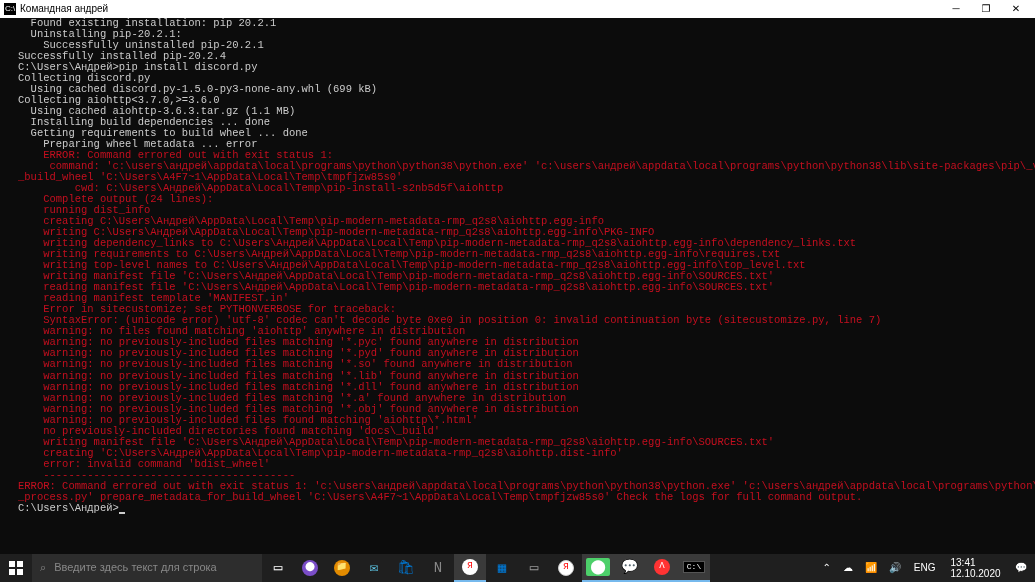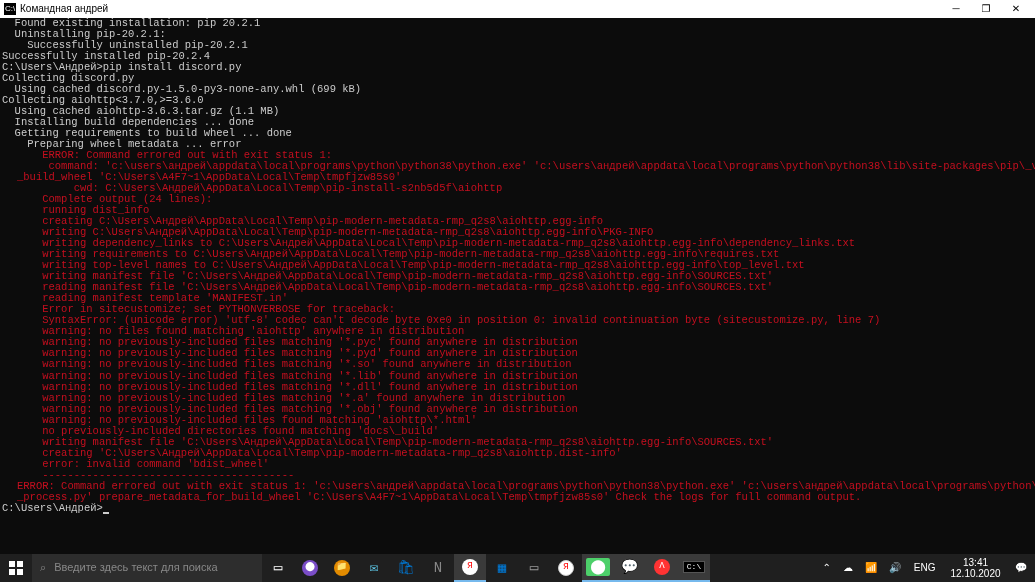--- a/index.html
+++ b/index.html
@@ -43,27 +43,27 @@
     .title-bar-btn {
       width: 30px;
       height: 18px;
       display: flex;
       align-items: center;
       justify-content: center;
       font-size: 10px;
       color: #000;
     }
     .terminal-content {
-      padding: 0 2px;
+      padding: 0 18px;
       white-space: pre;
       overflow: hidden;
     }
     .line { display: block; }
     .gray { color: #cccccc; }
-    .red { color: #c50f1f; margin-left: 15px; }
+    .red { color: #c50f1f; }
     .cursor {
       display: inline-block;
       width: 6px;
       height: 2px;
       background: #cccccc;
       vertical-align: bottom;
       margin-bottom: 0px;
     }
     .taskbar {
       position: absolute;
@@ -113,21 +113,21 @@
       display: flex;
       align-items: center;
       height: 28px;
       color: #fff;
       font-family: 'Segoe UI', sans-serif;
       font-size: 10px;
       gap: 6px;
       padding-right: 4px;
     }
     .tray-item { padding: 0 3px; }
-    .tray-time { text-align: center; line-height: 1.1; padding: 0 6px; }
+    .tray-time { text-align: left; line-height: 1.1; padding: 0 6px; }
     .icon-circle {
       width: 16px; height: 16px; border-radius: 50%;
       display: inline-flex; align-items: center; justify-content: center;
       font-size: 9px;
     }
   </style>
 </head>
 <body>
 
 <div class="title-bar">
@@ -146,21 +146,21 @@
   <div class="start-btn">
     <svg width="14" height="14" viewBox="0 0 14 14">
         <rect x="0" y="0" width="6" height="6" fill="#fff"></rect>
         <rect x="8" y="0" width="6" height="6" fill="#fff"></rect>
         <rect x="0" y="8" width="6" height="6" fill="#fff"></rect>
         <rect x="8" y="8" width="6" height="6" fill="#fff"></rect>
       </svg>
   </div>
   <div class="search-box">
     <span>⌕</span>
-    <span>Введите здесь текст для поиска</span>
+    <span>Введите здесь текст для строка</span>
   </div>
   <div class="task-icon">▭</div>
   <div class="task-icon">
       <span class="icon-circle" style="background:#7a4dc7">⬤</span>
     </div>
   <div class="task-icon">
       <span class="icon-circle" style="background:#e28b00">📁</span>
     </div>
   <div class="task-icon">
       <span style="color:#5bc0de">✉</span>

